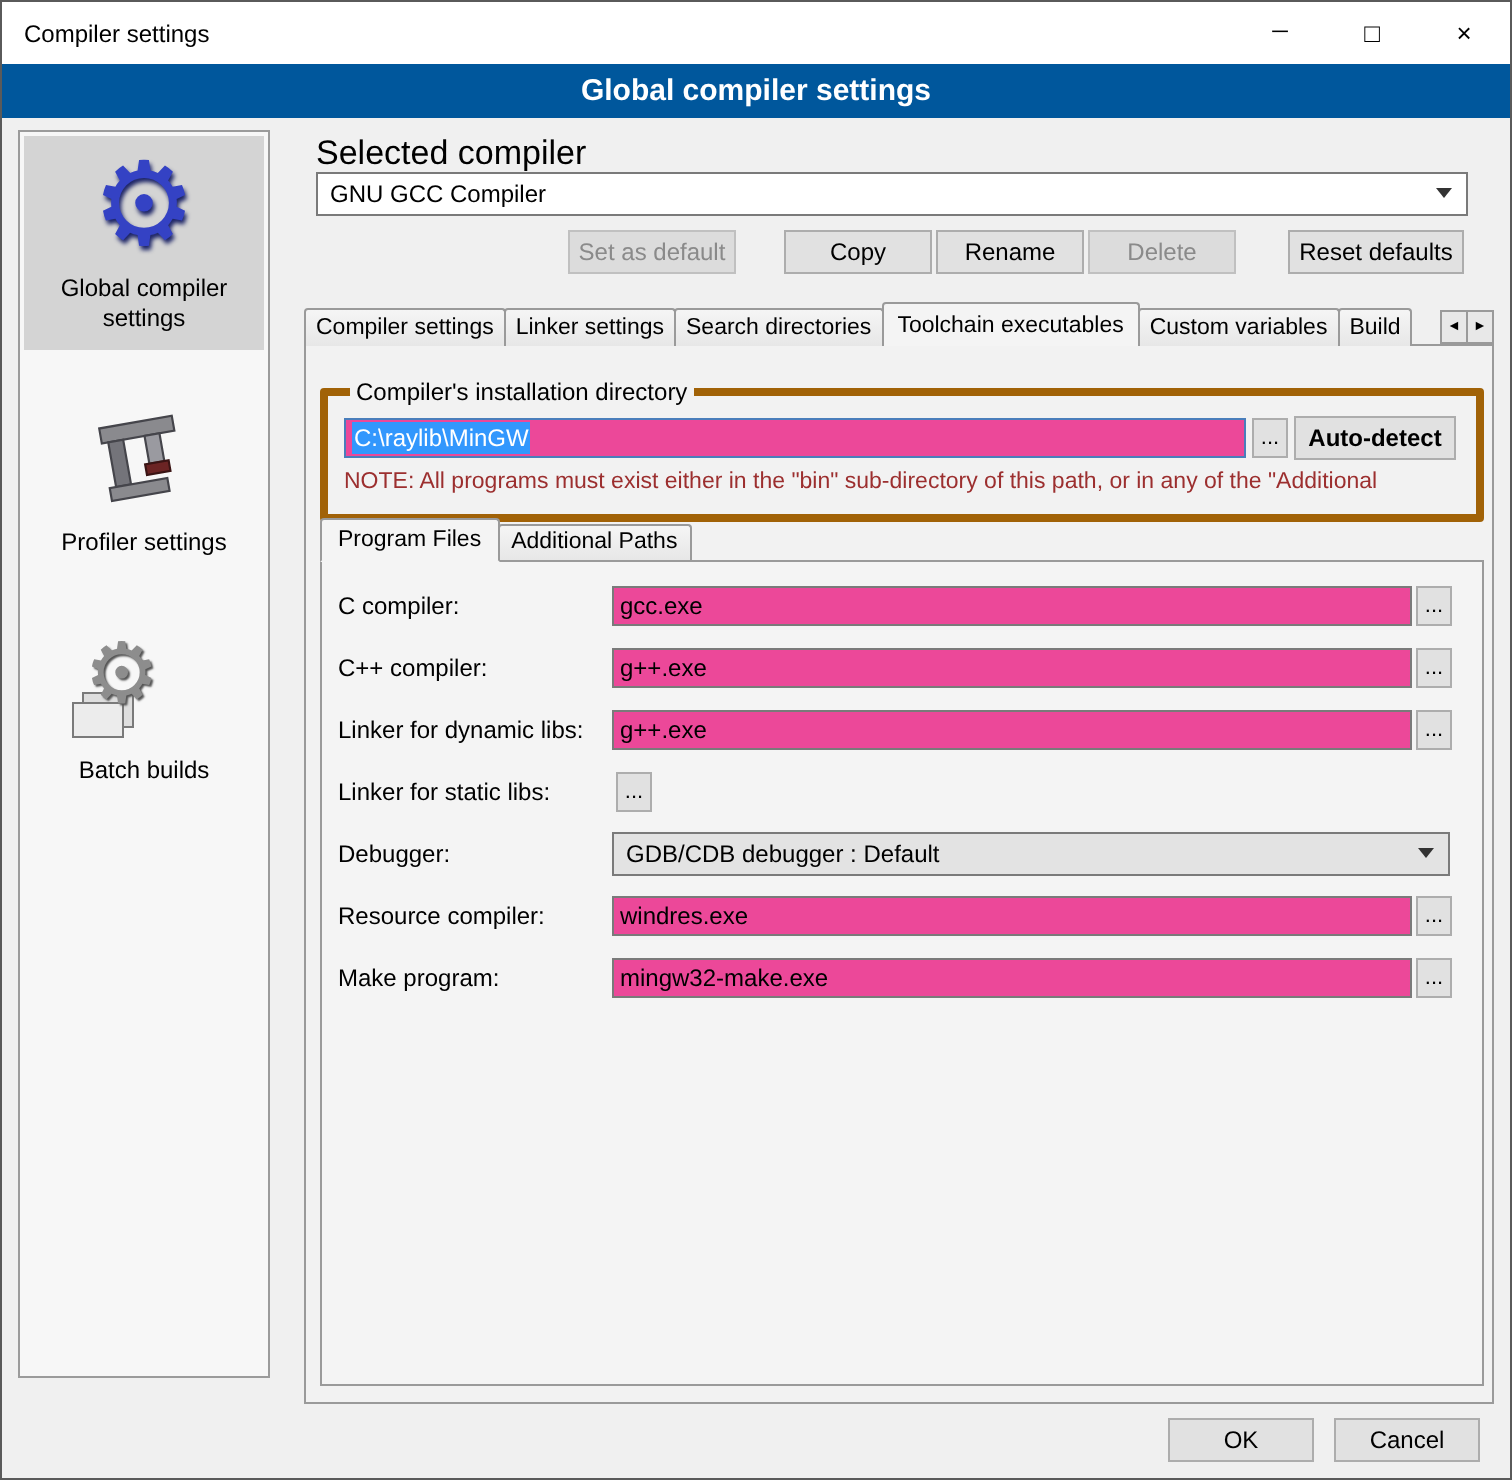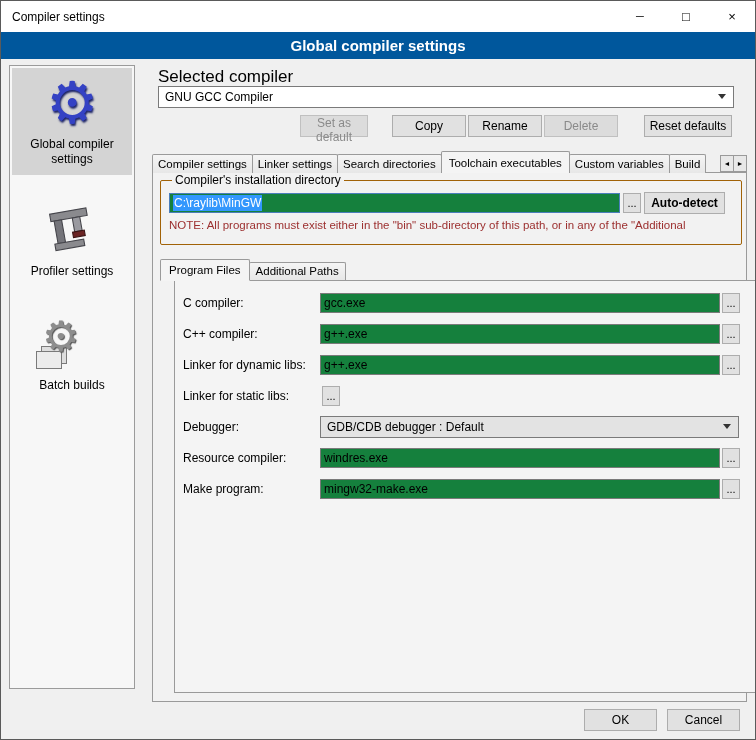--- a/index.html
+++ b/index.html
@@ -42,54 +42,54 @@
   .lbl-selected-compiler { position:absolute; left:12px; top:8px; }
 
   .combo { position:relative; background:#fff; border:1px solid #7a7a7a; height:22px; line-height:20px; padding:0 22px 0 6px; font-size:12px; white-space:nowrap; overflow:hidden; cursor:default; }
   .combo .arrow { position:absolute; right:7px; top:7px; width:0; height:0; border-left:4px solid transparent; border-right:4px solid transparent; border-top:5px solid #333; }
   .combo.gray { background:#e3e3e3; }
   .combo-selected-compiler { position:absolute; left:12px; top:27px; width:576px; }
 
   .btn { height:22px; background:#e1e1e1; border:1px solid #adadad; font-family:inherit; font-size:12px; text-align:center; cursor:default; }
   .btn.disabled { background:#dcdcdc; border-color:#c0c0c0; color:#8a8a8a; }
   .btn-row { position:absolute; top:56px; right:23px; display:flex; }
-  .btn-setdefault { width:68px; margin-right:24px; }
+  .btn-setdefault { width:84px; margin-right:24px; }
   .btn-copy, .btn-rename, .btn-delete { width:74px; margin-right:2px; }
   .btn-delete { margin-right:26px; }
   .btn-reset { width:88px; margin-right:0; }
 
   
   .tabstrip { position:absolute; left:6px; top:91px; right:8px; height:23px; z-index:3; }
   .tabs-scroller { position:absolute; left:0; right:29px; top:0; bottom:0; display:flex; align-items:flex-end; overflow:hidden; }
   .tab { height:19px; line-height:18px; padding:0 5px; background:linear-gradient(#f5f5f5,#e7e7e7); border:1px solid #9a9a9a; border-bottom:none; font-size:11.5px; white-space:nowrap; flex:0 0 auto; cursor:default; border-radius:2px 2px 0 0; }
   .tab + .tab { margin-left:-1px; }
   .tab.active { height:23px; line-height:22px; padding:0 7px; background:#f4f4f4; margin-bottom:-1px; border-bottom:1px solid #f4f4f4; position:relative; z-index:2; }
   .tab-arrows { position:absolute; right:0; bottom:1px; display:flex; }
   .tab-arrow { width:14px; height:17px; background:#e8e8e8; border:1px solid #9a9a9a; font-size:7px; line-height:15px; text-align:center; padding:0; font-family:inherit; cursor:default; }
   .tab-arrow + .tab-arrow { margin-left:-1px; }
 
   
   .tabpanel { position:absolute; left:6px; top:113px; right:8px; height:530px; border:1px solid #9a9a9a; background:#f2f2f2; z-index:1; }
 
-  .groupbox { position:absolute; left:7px; top:0; width:582px; height:72px; border:1px solid #a16207; border-radius:2px; padding:4px 8px 0; background:transparent; }
+  .groupbox { position:absolute; left:7px; top:16px; width:582px; height:72px; border:4px solid #a16207; border-radius:2px; padding:4px 8px 0; background:transparent; }
   .groupbox legend { font-size:12px; padding:0 3px; margin-left:3px; }
   .dir-row { display:flex; align-items:center; margin-top:1px; }
-  .textfield { background:#15803d; border:1px solid #7a7a7a; height:20px; line-height:18px; padding:0 3px; font-size:12px; white-space:nowrap; overflow:hidden; cursor:text; }
+  .textfield { background:#ec4899; border:1px solid #7a7a7a; height:20px; line-height:18px; padding:0 3px; font-size:12px; white-space:nowrap; overflow:hidden; cursor:text; }
   .dir-field { width:451px; border-color:#4a7ebb; }
   .dir-field .sel { background:#3297fd; color:#fff; padding:1px 1px; }
   .btn.browse { width:18px; height:20px; font-size:11px; line-height:16px; padding:0; margin-left:3px; }
   .btn.autodetect { width:81px; margin-left:3px;font-weight:bold; }
   .note { margin-top:5px; color:#9c2f2f; font-size:11.5px; white-space:nowrap; overflow:hidden; }
 
   
   .subtabs { position:absolute; left:7px; top:85px; right:9px; height:22px; display:flex; align-items:flex-end; z-index:3; }
   .subtab { height:18px; line-height:17px; padding:0 6px; background:linear-gradient(#f5f5f5,#e7e7e7); border:1px solid #9a9a9a; border-bottom:none; font-size:11.5px; white-space:nowrap; border-radius:2px 2px 0 0; cursor:default; }
   .subtab + .subtab { margin-left:-1px; }
   .subtab.active { height:22px; line-height:21px; padding:0 8px; background:#f4f4f4; margin-bottom:-1px; border-bottom:1px solid #f4f4f4; position:relative; z-index:2;text-align:center; }
-  .subpanel { position:absolute; left:21px; top:107px; width:582px; bottom:8px; border:1px solid #9a9a9a; background:#f4f4f4; padding:11px 8px 0; z-index:1; }
+  .subpanel { position:absolute; left:7px; top:107px; width:582px; bottom:8px; border:1px solid #9a9a9a; background:#f4f4f4; padding:11px 8px 0; z-index:1; }
 
   .frow { display:flex; align-items:center; height:22px; margin-bottom:9px; }
   .flabel { width:137px; flex:0 0 137px; font-size:12px; }
   .frow .textfield { width:400px; }
   .frow .btn.browse { margin-left:2px; }
   .combo.debugger { width:419px; height:22px; }
 
   
   .footer { position:absolute; top:650px; right:15px; display:flex; }
   .btn-ok { width:73px; margin-right:10px; }

